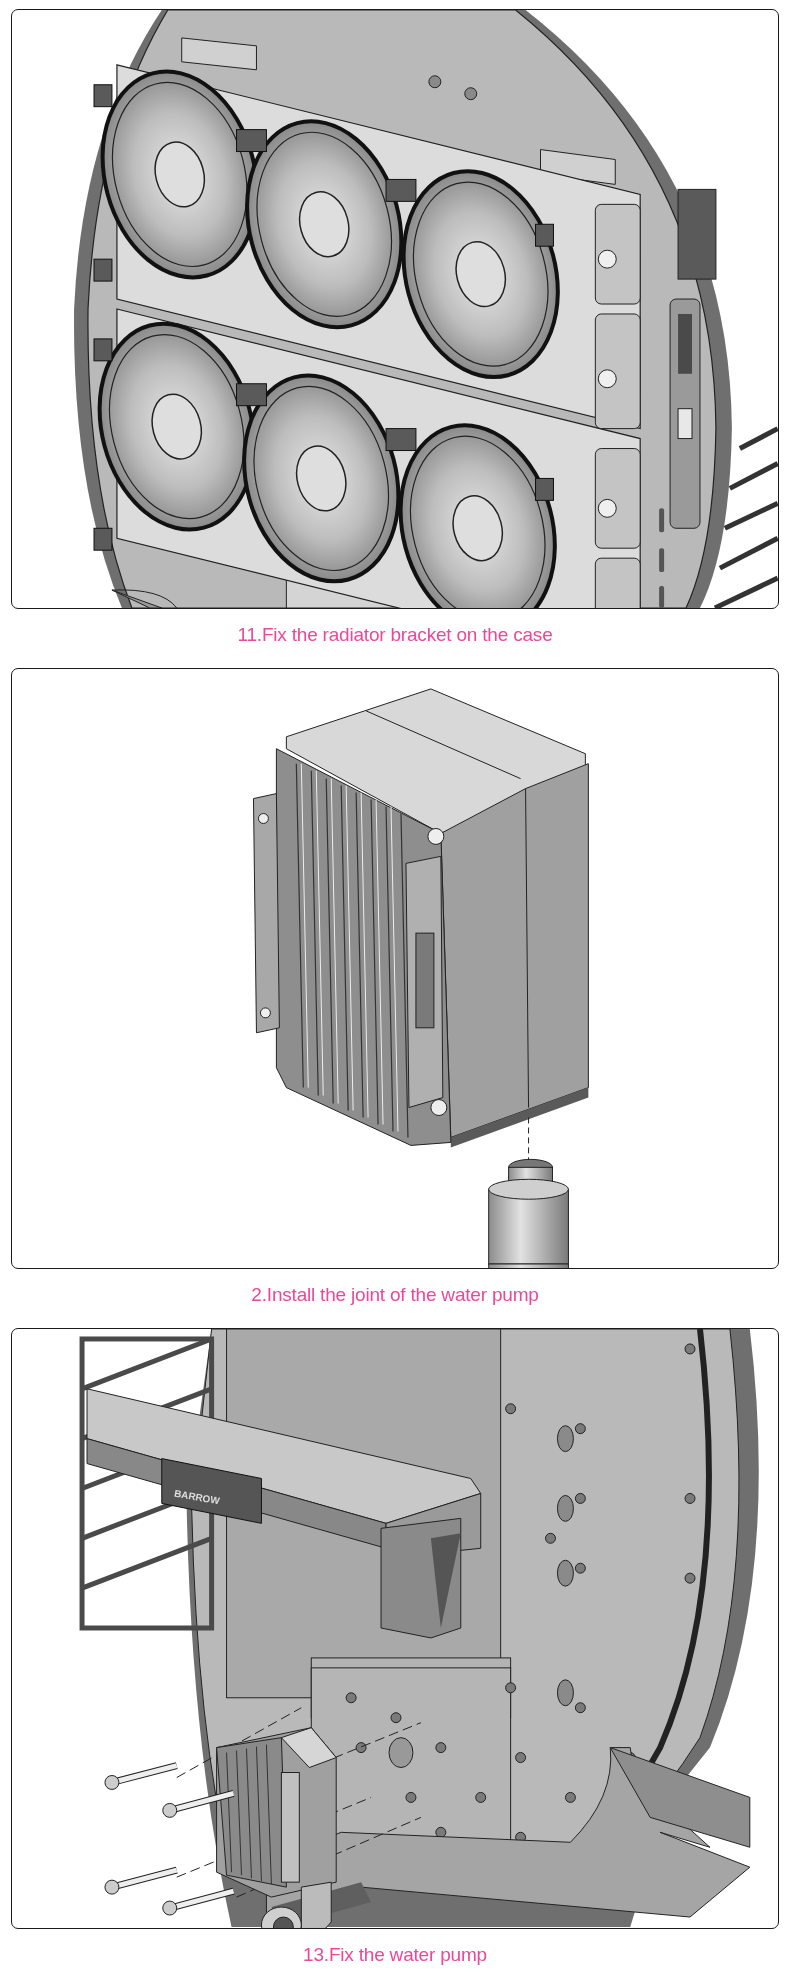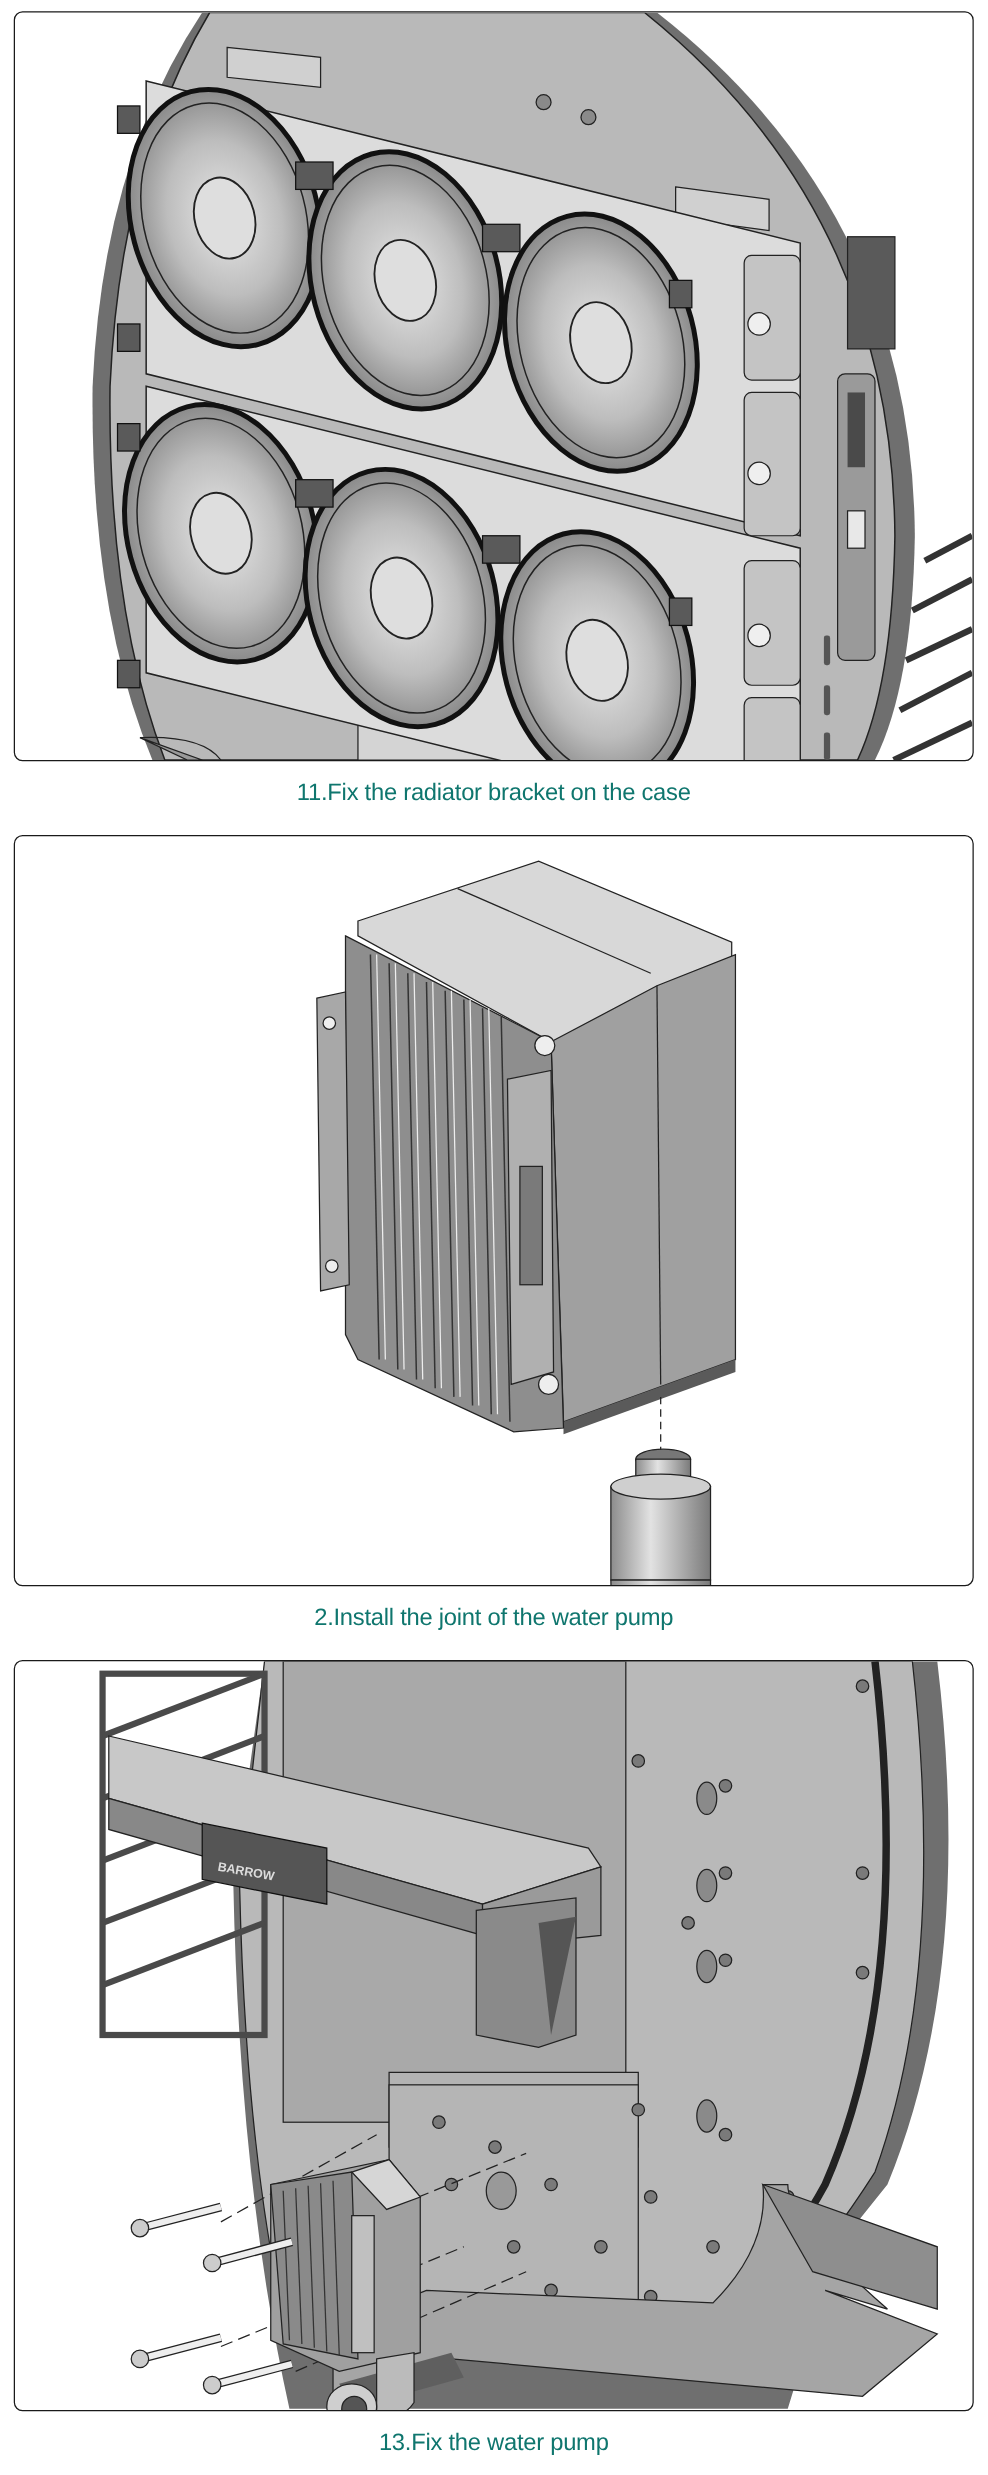--- a/index.html
+++ b/index.html
@@ -2,21 +2,21 @@
 <html><head>
 <meta charset="utf-8">
 <style>
   html, body { margin:0; padding:0; background:#ffffff; }
   body { width:790px; height:1980px; position:relative; overflow:hidden;
          font-family:"Liberation Sans", "DejaVu Sans", sans-serif; }
   .panel { position:absolute; left:11px; width:768px; border:1.5px solid #1a1a1a;
            border-radius:7px; background:#ffffff; overflow:hidden; box-sizing:border-box; }
   .panel svg { position:absolute; left:0; top:0; width:100%; height:100%; display:block; }
   .caption { position:absolute; left:0; width:790px; text-align:center;
-             font-size:19px; color:#0f766e; letter-spacing:-0.2px;
+             font-size:19px; color:#ec4899; letter-spacing:-0.2px;
              font-family:"Liberation Sans", "DejaVu Sans", sans-serif; }
   #p1 { top:9px; height:600px; }
   #c1 { top:624px; }
   #p2 { top:668px; height:601px; }
   #c2 { top:1284px; }
   #p3 { top:1328px; height:601px; }
   #c3 { top:1944px;text-align:center; }
 </style>
 </head>
 <body>

